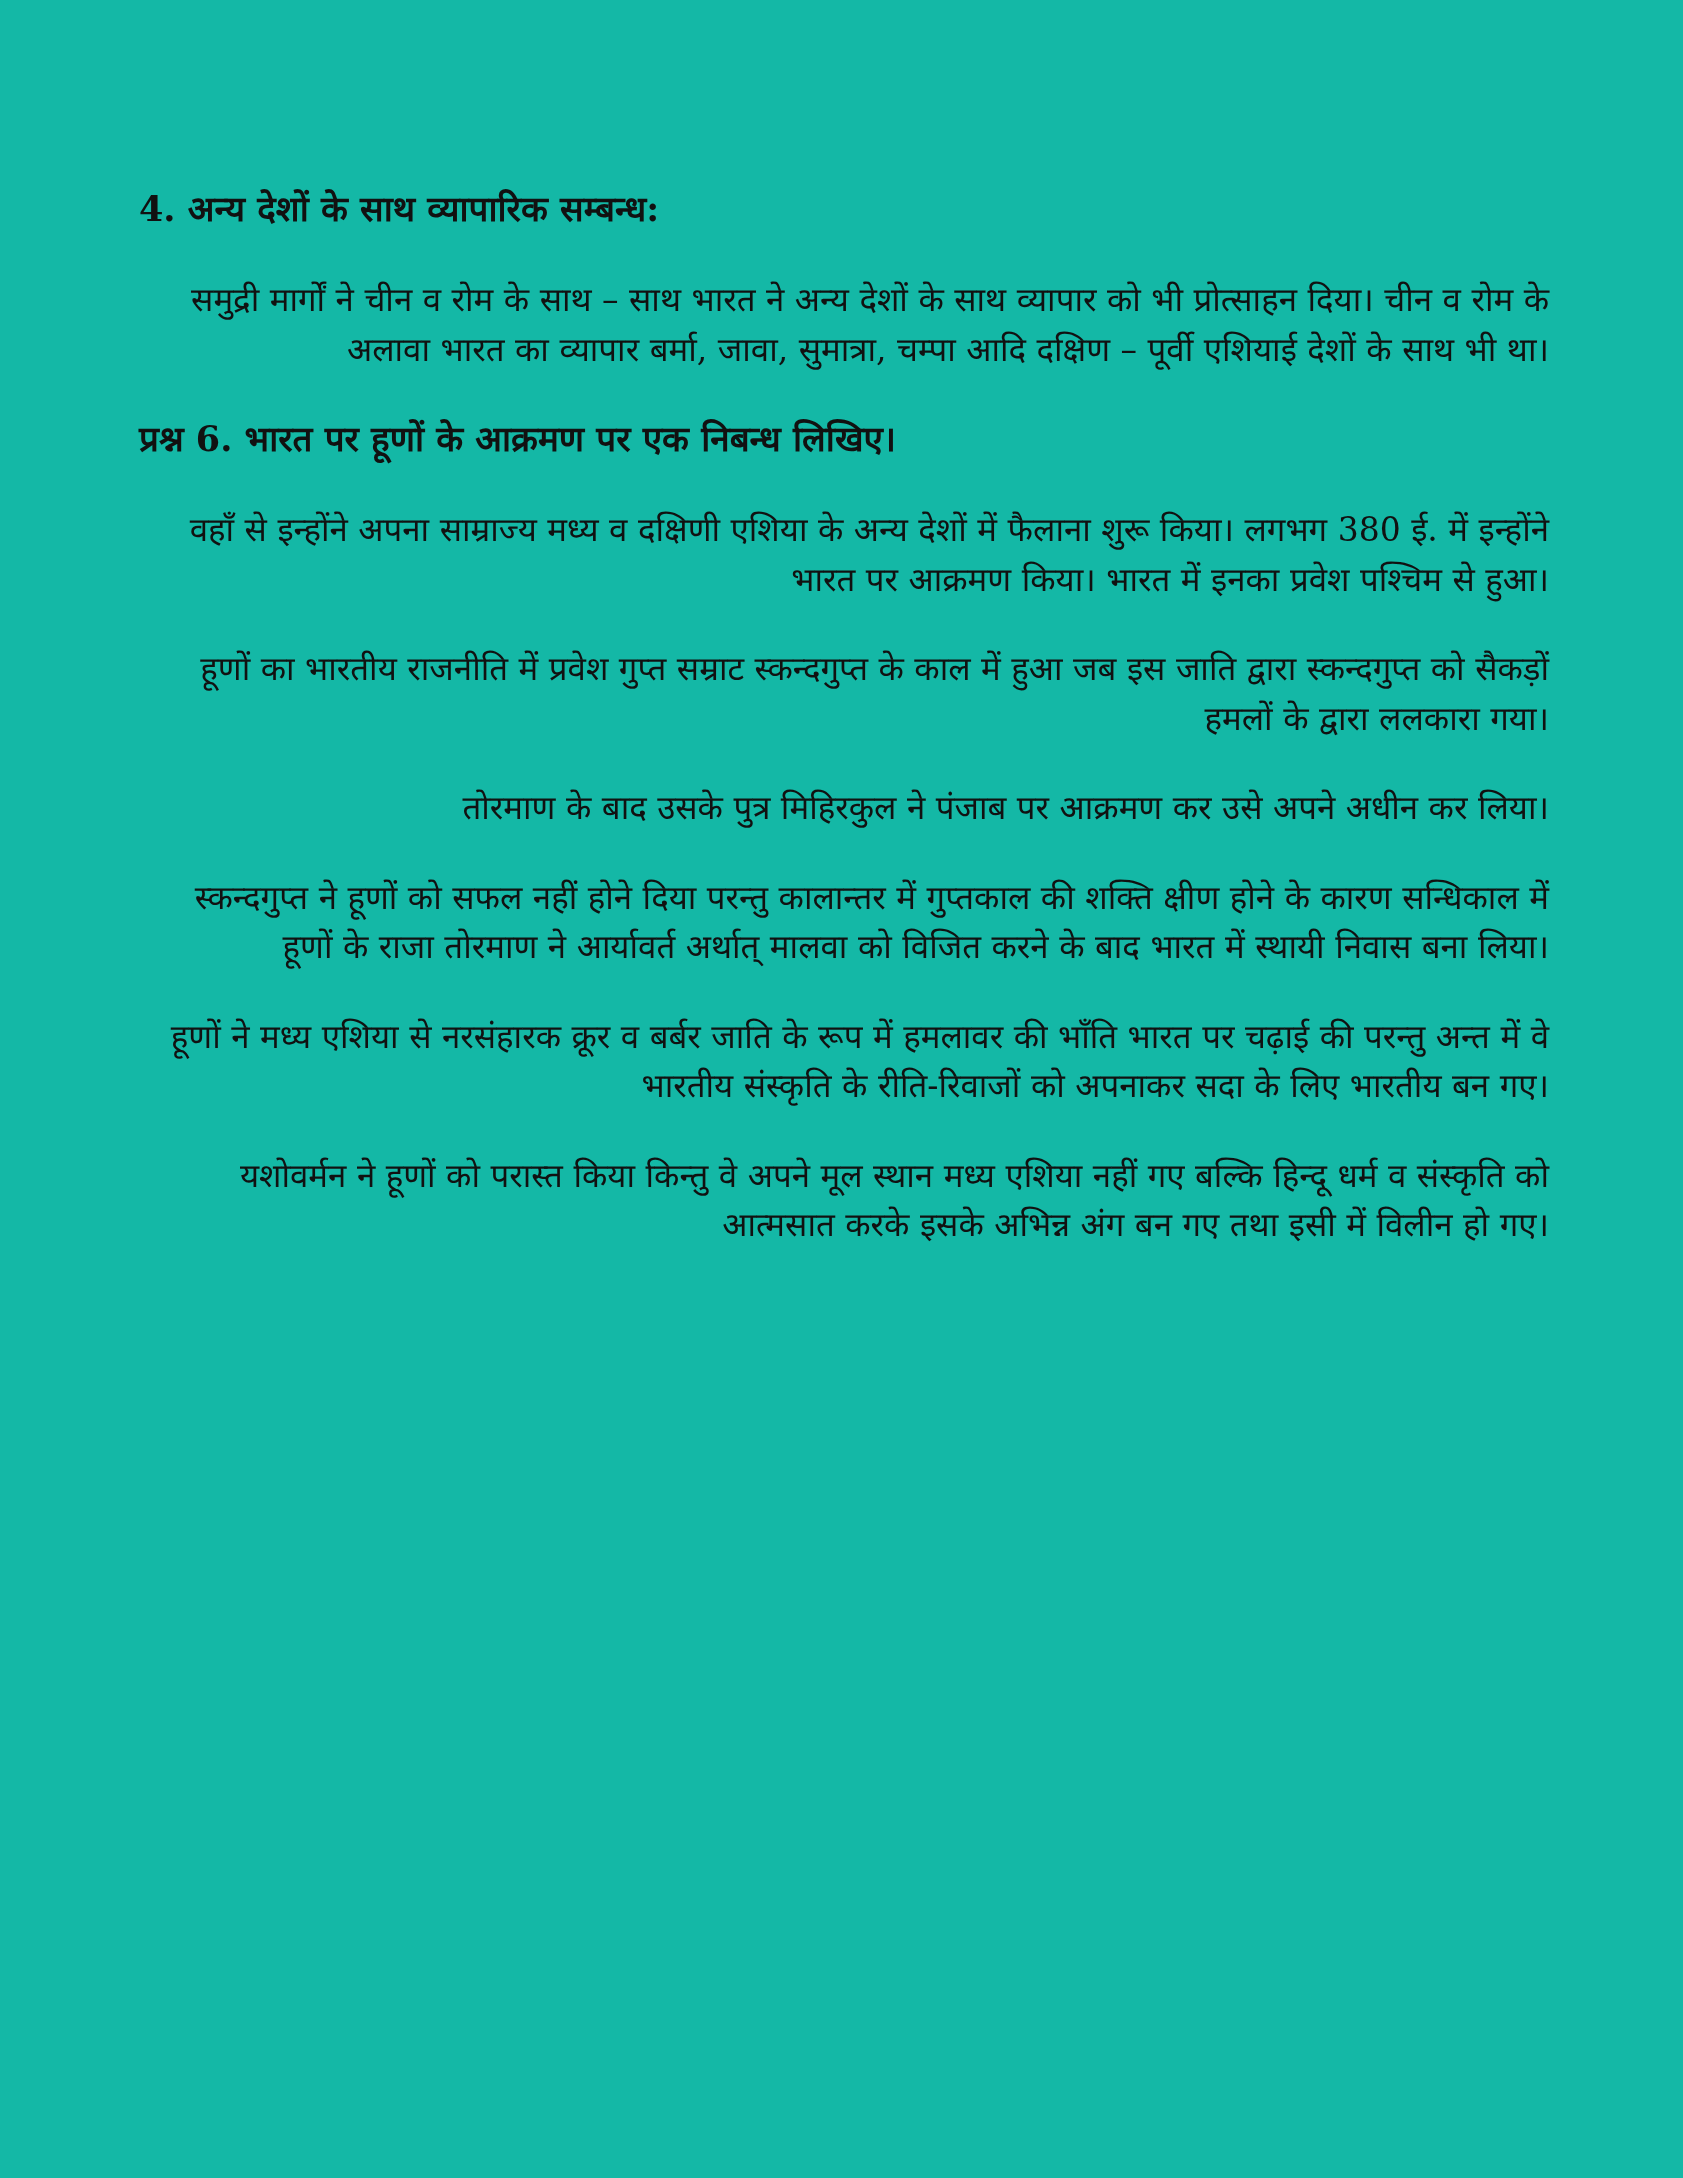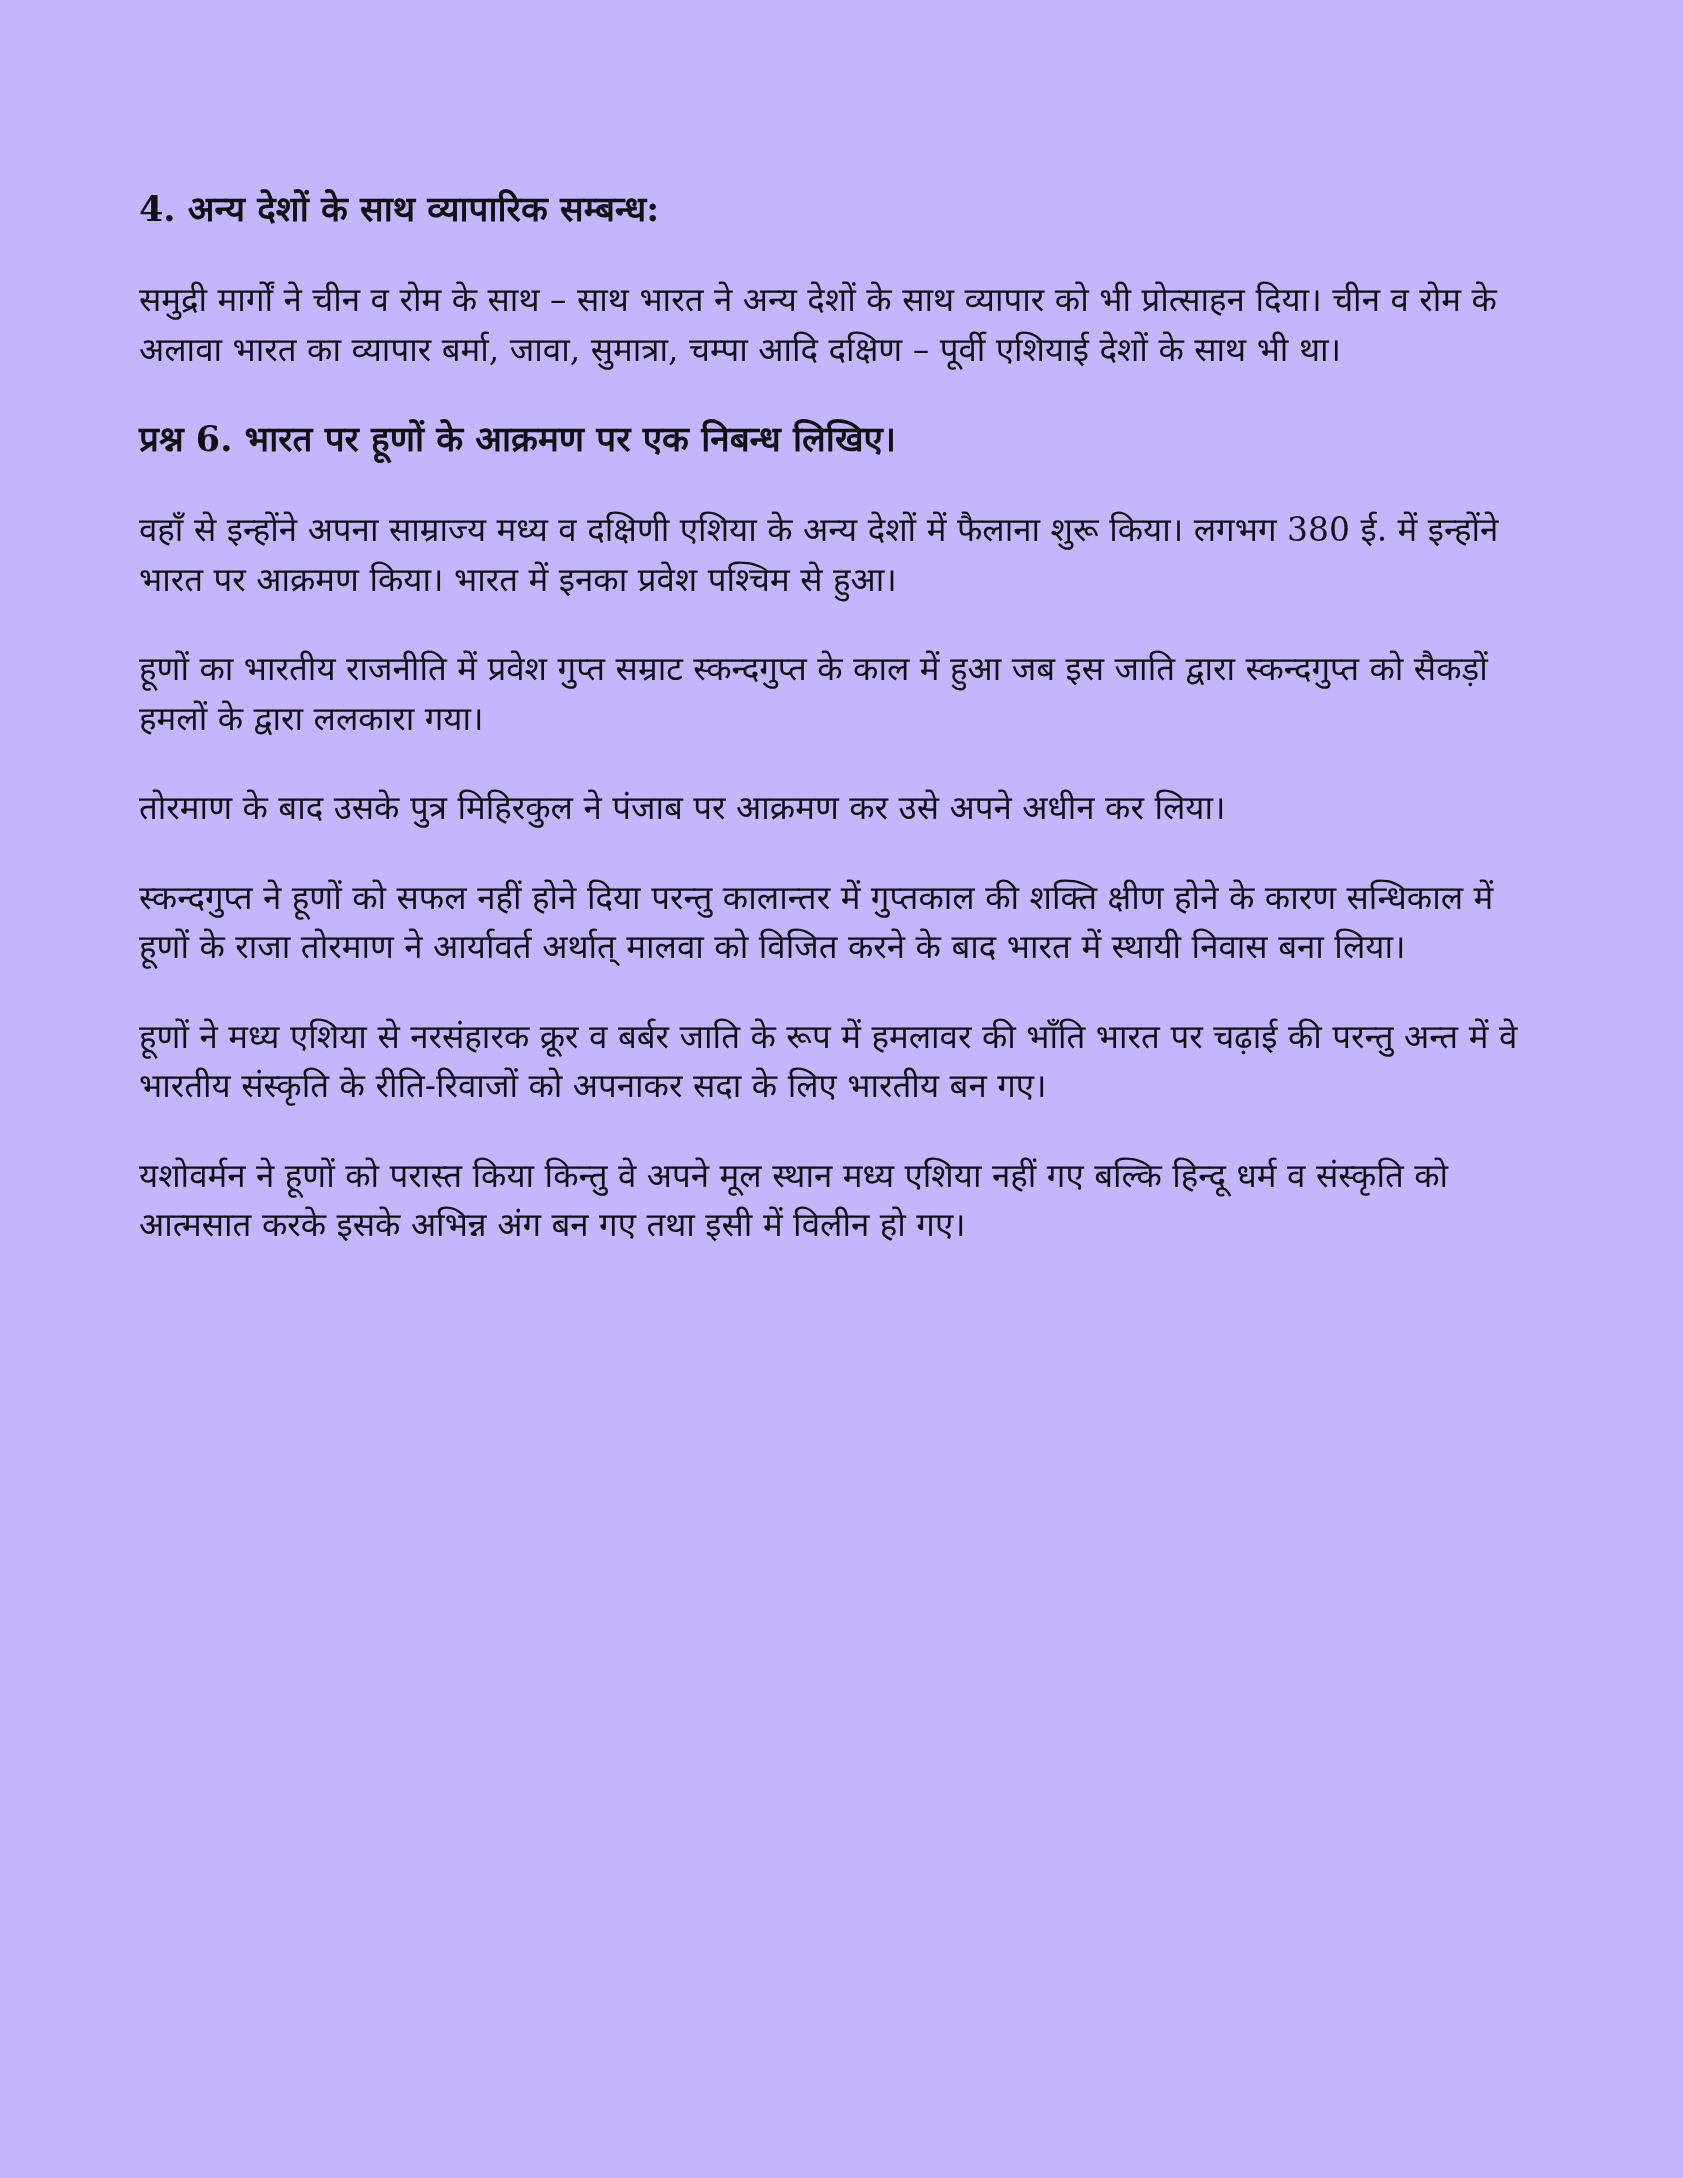--- a/index.html
+++ b/index.html
@@ -12,34 +12,34 @@
     height: 2178px;
     overflow: hidden;
     font-family: "DejaVu Serif", "Liberation Serif", serif;
     color: #111111;
   }
   .page {
     box-sizing: border-box;
     width: 1683px;
     height: 2178px;
     padding: 184px 134px 59px 139px;
-    background: #c4b5fd;
+    background: #14b8a6;
   }
   .doc-heading {
     font-size: 35px;
     font-weight: 700;
     line-height: 1.4;
     margin: 0 0 42px 0;
   }
   .doc-para {
     font-size: 33px;
     font-weight: 400;
     line-height: 1.5;
     margin: 0 0 40px 0;
-    text-align: left;
+    text-align: right;
   }
   .answer-label {
     font-weight: 700;
   }
 </style>
 </head>
 <body>
 
 <div class="page">
 

